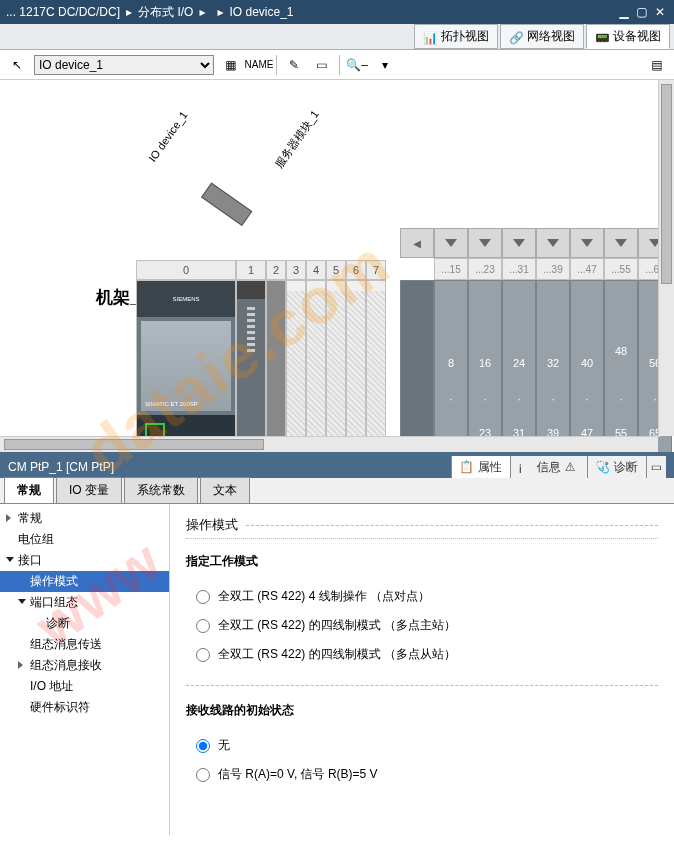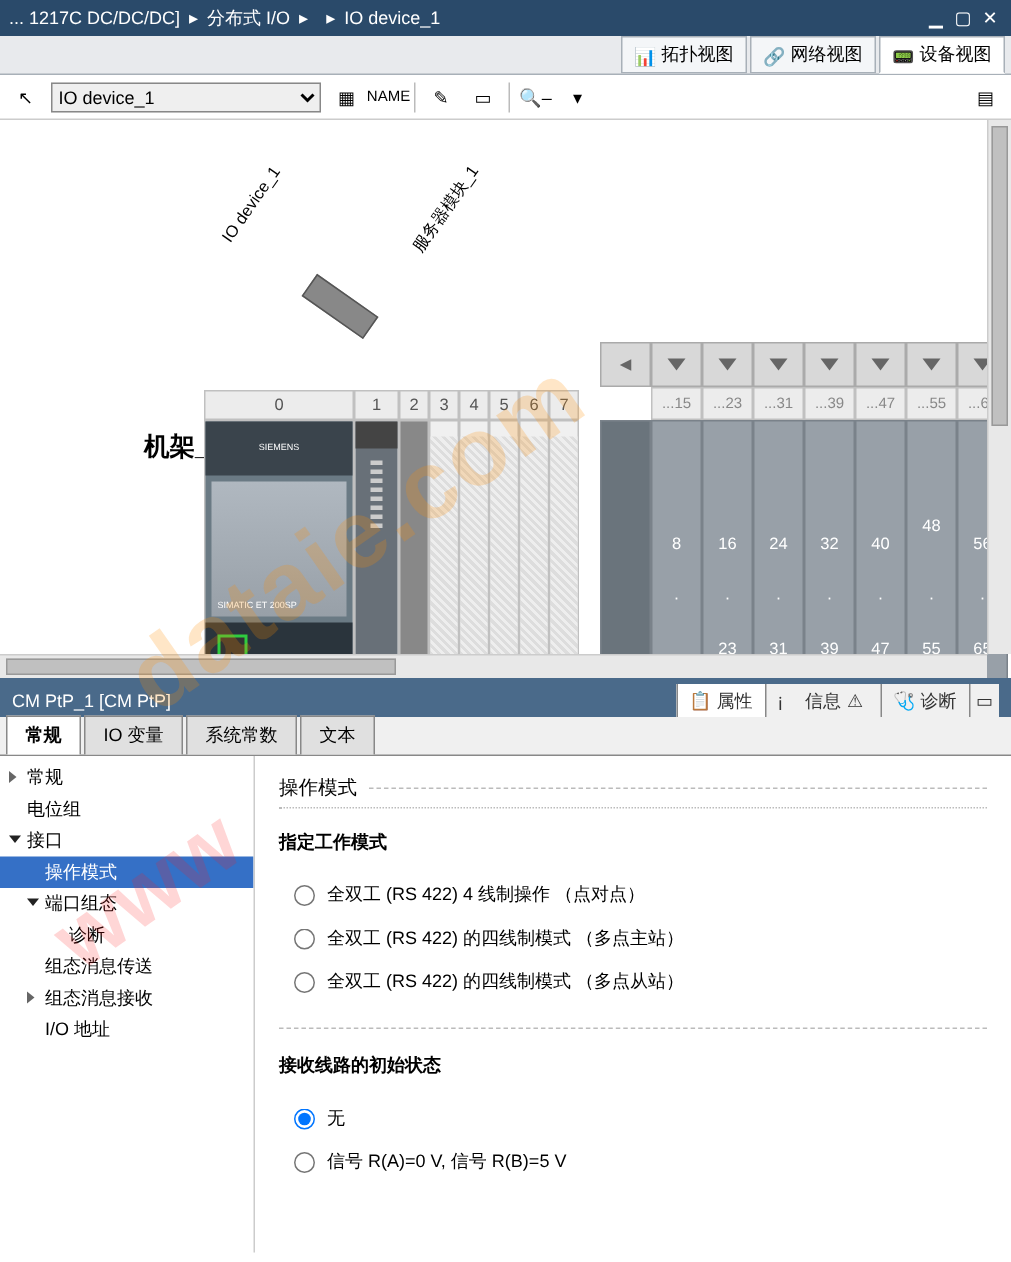--- a/index.html
+++ b/index.html
@@ -315,20 +315,21 @@
   <div class="tree">
     <div class="node"><span class="arrow right"></span><span>常规</span></div>
     <div class="node">电位组</div>
     <div class="node"><span class="arrow down"></span><span>接口</span></div>
     <div class="node l2 sel">操作模式</div>
     <div class="node l2"><span class="arrow down"></span><span>端口组态</span></div>
     <div class="node l3">诊断</div>
     <div class="node l2">组态消息传送</div>
     <div class="node l2"><span class="arrow right"></span><span>组态消息接收</span></div>
     <div class="node l2">I/O 地址</div>
+    <div class="node l2">硬件标识符</div>
   </div>
   <div class="props">
     <div class="hdr">
         <span>操作模式</span>
         <div class="line"></div>
       </div>
     <div class="sub">指定工作模式</div>
     <div class="radio-row">
         <input type="radio" name="wm" style="">
         <label>全双工 (RS 422) 4 线制操作 （点对点）</label>

